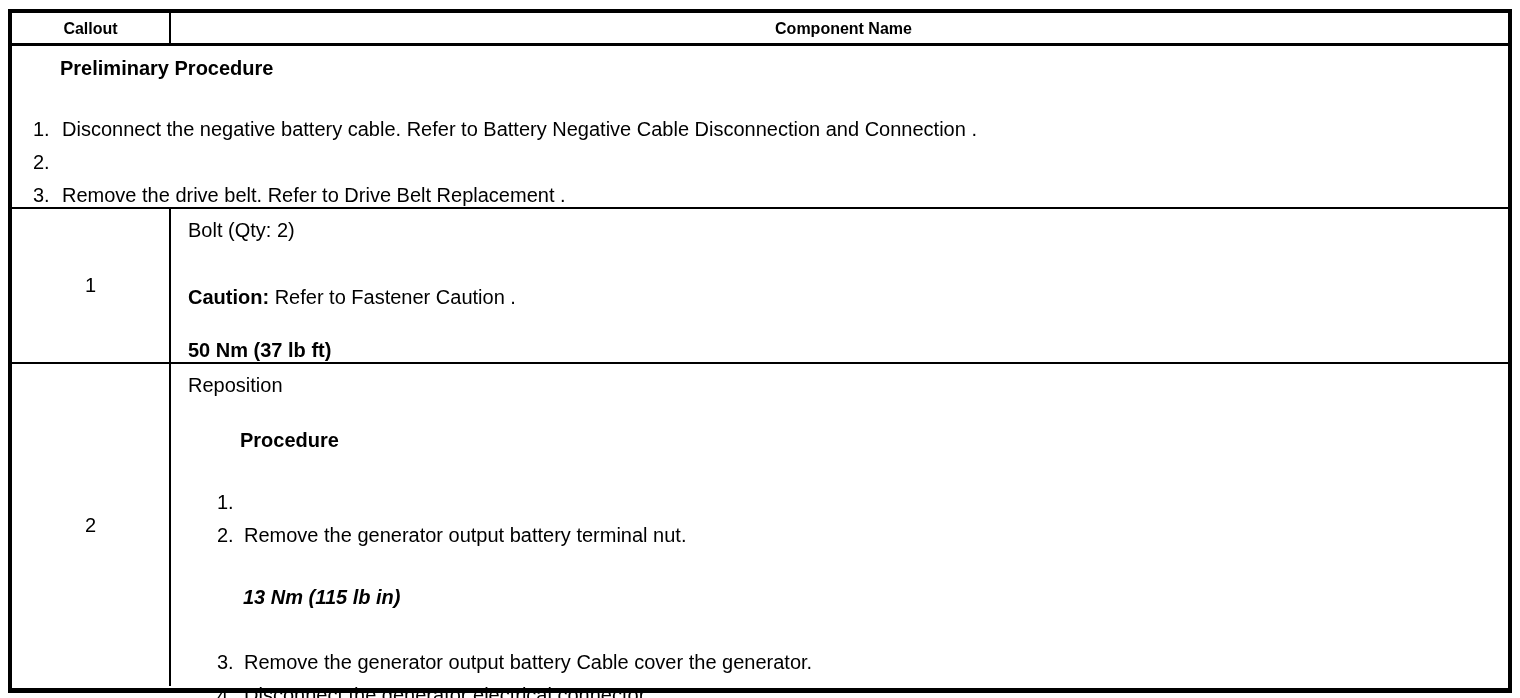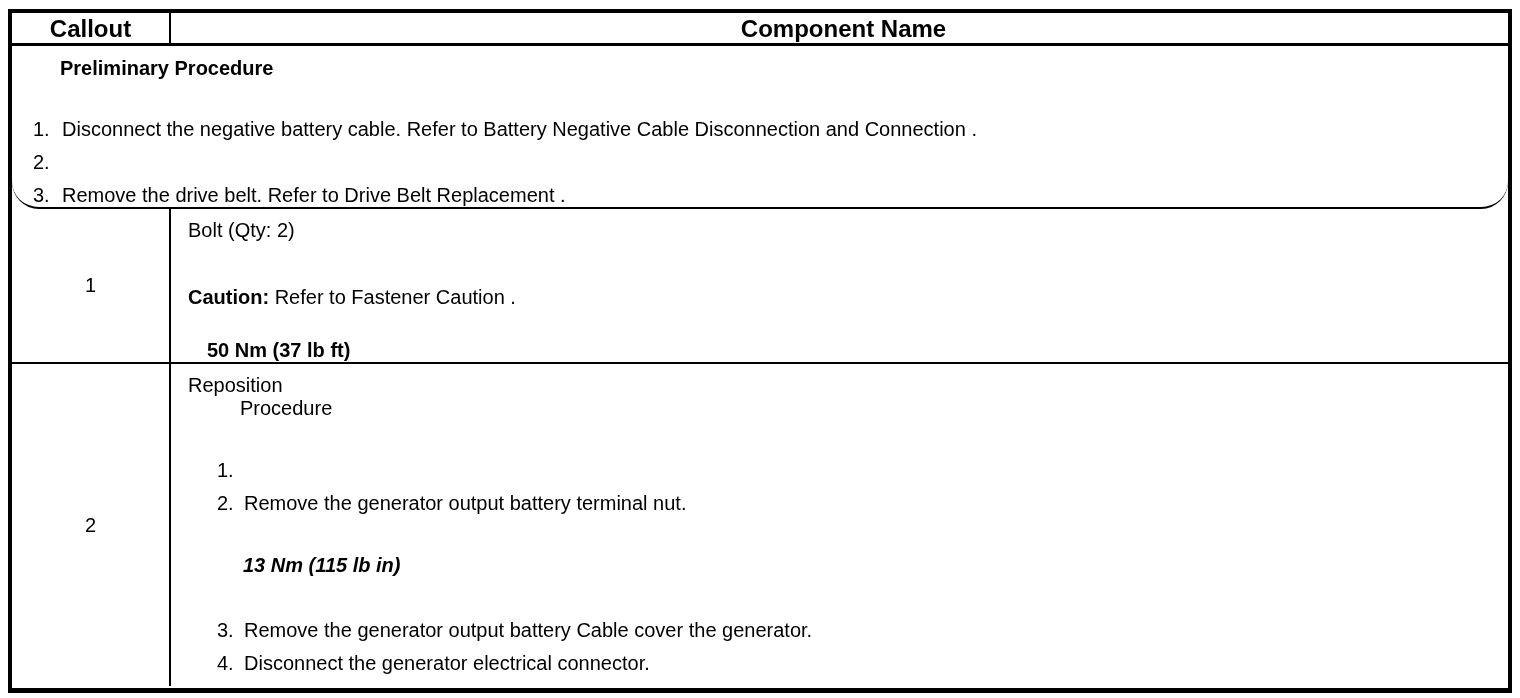--- a/index.html
+++ b/index.html
@@ -23,30 +23,29 @@
   .thead {
     display: flex;
     height: 33px;
     border-bottom: 3px solid #000;
   }
   .th {
     display: flex;
     align-items: center;
     justify-content: center;
     font-weight: bold;
-    font-size: 24px;
+    font-size: 16px;
   }
   .callout-col { width: 159px; border-right: 2px solid #000; }
   .name-col { flex: 1; margin-left: 8px; }
   
   .prelim-row {
     height: 163px;
     border-bottom: 2px solid #000;
     padding-top: 11px;
-    border-radius: 27px;
   }
   .prelim-title {
     font-weight: bold;
     padding-left: 48px;
   }
   .steps { list-style: none; }
   .step { display: flex; }
   .step .num { text-align: left; flex: none; }
   .prelim-steps { margin-top: 33px; padding-left: 21px; }
   .prelim-steps .step { line-height: 33px; }
@@ -59,23 +58,23 @@
     width: 159px;
     border-right: 2px solid #000;
     display: flex;
     align-items: center;
     justify-content: center;
     flex: none;
   }
   .content-cell { flex: 1; padding-left: 17px; }
   .content-cell p.component { margin-top: 10px; }
   .row-1 .caution { margin-top: 44px; }
-  .row-1 .torque { margin-top: 30px; font-weight: bold; margin-left: 19px; }
+  .row-1 .torque { margin-top: 30px; font-weight: bold; }
   .row-2 .component { margin-top: 8px; }
-  .proc-title { font-weight: normal; padding-left: 52px; }
+  .proc-title { font-weight: bold; margin-top: 32px; padding-left: 52px; }
   .inner-steps { margin-top: 34px; padding-left: 29px; }
   .inner-steps .step { line-height: 33px; }
   .inner-steps .num { width: 27px; }
   .row-2 .torque { margin-top: 34px; padding-left: 55px; font-weight: bold; font-style: italic; }
   .inner-steps.after { margin-top: 37px; }
   .bold { font-weight: bold; }
 </style>
 </head>
 <body>
 

